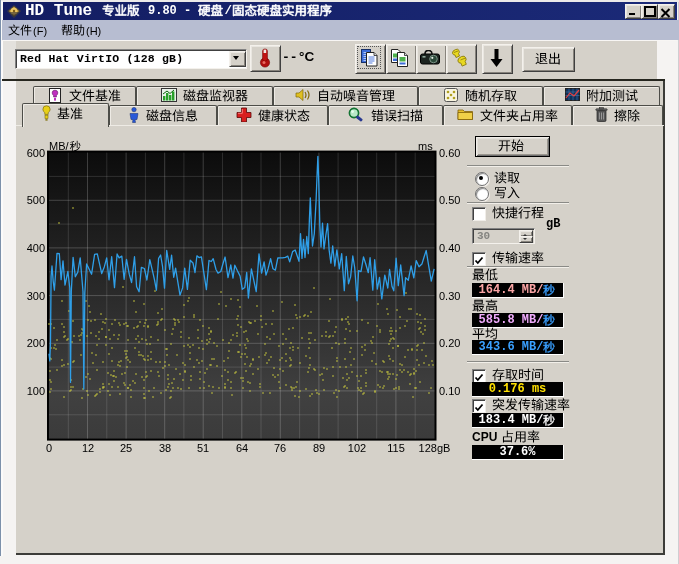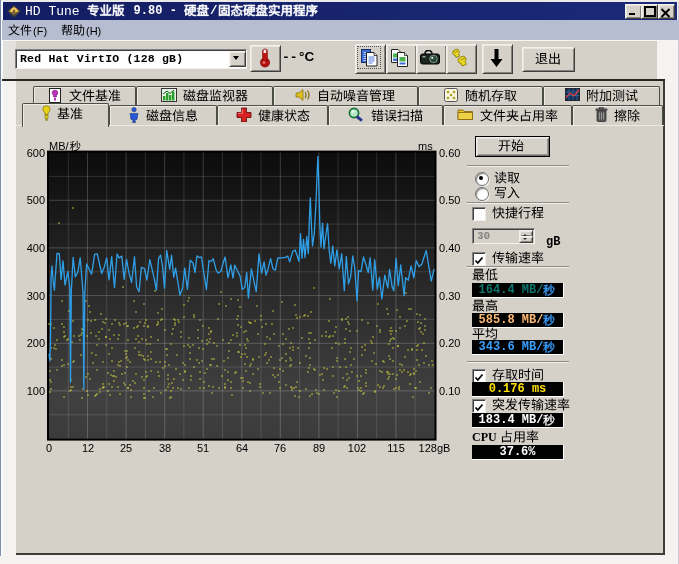--- a/index.html
+++ b/index.html
@@ -15,21 +15,21 @@
 <div class="ab" style="left:0;top:0;width:1px;height:556px;background:#7c90aa"></div>
 <div class="ab" style="left:1px;top:1px;width:2px;height:555px;background:#fbfafa"></div>
 <div class="ab" style="left:678px;top:2px;width:1px;height:562px;background:#cfcdd1"></div>
 <div class="ab" style="left:6px;top:4px"><svg width="16" height="15">
 <polygon points="1,7 8,1 15,7 8,14" fill="#3a3a42"></polygon>
 <polygon points="3,7 8,2.5 13,7 8,12" fill="#c89c3c"></polygon>
 <circle cx="8" cy="7" r="3.2" fill="#e8c464"></circle>
 <circle cx="8" cy="7" r="1.2" fill="#7a5a18"></circle>
 <path d="M4 8 L8 13 L12 8" fill="#1c1c24" opacity="0.55"></path>
 </svg></div>
-<div class="ab" style="left:25px;top:4px;height:15px;white-space:nowrap;color:#fff"><span class="mono" style="font-weight:normal;font-size:13px;line-height:15px;vertical-align:top">HD Tune </span><svg style="display:inline-block;vertical-align:top;position:relative;top:0px" width="39" height="15" viewBox="0 0 39 15">
+<div class="ab" style="left:25px;top:4px;height:15px;white-space:nowrap;color:#fff"><span class="mono" style="font-weight:bold;font-size:16px;line-height:15px;vertical-align:top">HD Tune </span><svg style="display:inline-block;vertical-align:top;position:relative;top:0px" width="39" height="15" viewBox="0 0 39 15">
       <g fill="#fff" stroke="#fff" stroke-width="6" transform="translate(0,11.0) scale(0.125,-0.125)">
         <path transform="translate(0,0)" d="M6 54H93V47H6ZM14 73H86V66H14ZM31 35H79V28H31ZM77 35H79L80 36L86 32Q82 28 76 23Q71 18 66 13Q60 7 55 2L49 6Q54 11 59 16Q64 21 69 26Q74 31 77 34ZM26 11 30 16Q36 15 42 12Q48 10 54 8Q61 6 66 3Q71 1 75 -2L71 -8Q67 -6 62 -3Q57 -1 50 2Q44 4 38 7Q32 9 26 11ZM43 84 50 83Q48 77 46 69Q44 62 41 54Q39 47 37 40Q34 33 32 28L25 28Q27 34 29 41Q31 47 34 55Q36 63 39 70Q41 78 43 84Z"></path>
         <path transform="translate(100,0)" d="M6 5H94V-3H6ZM34 83H42V2H34ZM59 83H66V1H59ZM85 61 92 58Q90 52 87 45Q84 39 81 33Q78 27 75 23L69 26Q72 31 75 37Q78 43 81 49Q83 55 85 61ZM8 59 15 61Q18 55 21 49Q23 43 26 37Q28 31 29 26L22 24Q21 28 18 34Q16 40 14 47Q11 53 8 59Z"></path>
         <path transform="translate(200,0)" d="M13 56H44V50H13ZM52 55H88V48H52ZM28 84H35V52H28ZM14 35H38V-8H31V28H14ZM10 82H17V42Q17 36 17 29Q17 22 16 16Q15 9 13 3Q11 -3 8 -8Q8 -8 7 -7Q6 -6 5 -5Q4 -4 3 -4Q6 1 7 7Q8 12 9 18Q10 24 10 30Q10 37 10 42ZM86 55H87L89 55L93 54Q91 38 86 25Q81 13 73 5Q65 -3 56 -8Q55 -7 55 -6Q54 -5 53 -4Q52 -3 51 -2Q60 2 67 9Q74 17 79 28Q84 39 86 53ZM63 50Q65 38 70 28Q74 18 81 10Q87 2 96 -2Q95 -3 95 -4Q94 -5 93 -6Q92 -7 91 -8Q82 -3 75 5Q69 14 64 25Q60 36 57 49ZM90 83 95 77Q89 75 81 74Q74 73 66 72Q58 71 50 71Q50 72 50 74Q49 76 48 77Q56 78 63 79Q71 80 78 81Q85 82 90 83ZM48 77H56V43Q56 36 55 30Q55 23 54 16Q53 9 51 3Q49 -3 46 -8Q45 -8 44 -7Q43 -6 42 -5Q41 -5 40 -4Q43 1 44 7Q46 12 47 19Q48 25 48 31Q48 37 48 43Z"></path>
       </g>
     </svg><span class="mono" style="font-weight:bold;font-size:12px;line-height:15px;vertical-align:top"> 9.80 - </span><svg style="display:inline-block;vertical-align:top;position:relative;top:0px" width="26" height="15" viewBox="0 0 26 15">
       <g fill="#fff" stroke="#fff" stroke-width="6" transform="translate(0,11.0) scale(0.125,-0.125)">
         <path transform="translate(0,0)" d="M41 80H95V73H41ZM50 23Q55 12 67 6Q79 0 97 -2Q96 -2 95 -4Q94 -5 94 -6Q93 -7 92 -8Q80 -7 70 -3Q61 0 54 6Q47 12 43 21ZM64 77H71V36Q71 31 70 26Q70 21 68 16Q66 11 63 6Q60 2 54 -2Q49 -5 41 -8Q40 -7 39 -6Q39 -5 38 -4Q37 -3 36 -2Q44 0 49 3Q54 6 57 10Q60 14 62 18Q63 23 63 27Q64 32 64 36ZM50 42V32H86V42ZM50 57V47H86V57ZM43 63H93V26H43ZM5 79H39V72H5ZM16 48H38V5H16V11H32V41H16ZM18 75 25 74Q23 64 21 55Q18 46 15 38Q11 31 7 25Q6 26 6 27Q5 29 4 30Q4 32 3 33Q9 41 13 52Q16 63 18 75ZM12 48H18V-3H12Z"></path>
         <path transform="translate(100,0)" d="M25 77H78V70H25ZM5 55H96V48H5ZM21 77H29V59Q29 53 27 47Q26 41 23 36Q20 30 13 26Q12 27 11 28Q10 29 9 30Q8 31 7 31Q14 35 16 40Q19 45 20 49Q21 54 21 59ZM74 77H82V37Q82 34 81 32Q80 31 78 30Q76 29 73 29Q69 29 64 29Q64 30 63 32Q62 34 62 35Q65 35 68 35Q71 35 72 35Q74 35 74 37ZM46 85 54 83Q53 80 52 78Q50 75 49 73L42 74Q43 77 44 80Q46 83 46 85ZM40 65 43 69Q46 68 49 66Q52 65 54 63Q57 61 58 60L55 55Q53 56 51 58Q48 60 45 62Q42 63 40 65ZM39 43 43 47Q46 46 49 44Q52 42 54 40Q57 38 59 37L55 32Q53 34 51 36Q48 37 45 39Q42 41 39 43ZM4 1H96V-5H4ZM16 26H84V-2H77V20H63V-2H56V20H43V-2H36V20H23V-2H16Z"></path>
       </g>
@@ -1043,52 +1043,52 @@
         <path transform="translate(200,0)" d="M44 78H93V71H44ZM73 48H80V2Q80 -2 79 -4Q78 -6 76 -7Q73 -7 69 -8Q64 -8 57 -8Q57 -6 56 -4Q55 -2 55 0Q58 0 61 -1Q65 -1 67 -1Q69 -1 70 0Q72 0 72 0Q73 1 73 2ZM39 50H96V43H39ZM19 43 26 49 27 49V-8H19ZM31 63 38 60Q34 54 29 47Q24 41 19 36Q13 30 8 26Q7 27 6 28Q5 29 4 30Q3 31 2 32Q8 36 13 41Q18 46 23 51Q27 57 31 63ZM27 84 34 81Q31 77 26 72Q22 68 17 64Q12 59 8 56Q7 57 7 58Q6 59 5 60Q4 62 4 62Q8 65 12 69Q16 72 20 77Q24 81 27 84Z"></path>
         <path transform="translate(300,0)" d="M64 37H72V-3H64ZM42 40H94V33H42ZM38 1H96V-5H38ZM45 21H92V14H45ZM53 73V55H83V73ZM46 80H91V48H46ZM21 76H29V-8H21ZM5 56H41V49H5ZM22 53 26 51Q25 46 23 40Q20 34 18 29Q15 23 12 19Q10 14 7 10Q6 12 5 14Q4 16 3 17Q6 20 8 24Q11 29 14 33Q16 38 18 43Q20 48 22 53ZM36 83 41 77Q37 75 31 73Q25 72 19 71Q12 70 7 69Q6 70 6 72Q5 73 4 74Q10 75 16 77Q22 78 27 79Q32 81 36 83ZM28 43Q29 42 31 40Q33 38 35 36Q38 34 40 32Q41 30 42 29L38 23Q37 24 35 27Q33 29 31 32Q29 34 28 36Q26 39 25 40Z"></path>
       </g>
     </svg></div>
 <div class="ab sunken" style="left:472px;top:228px;width:61px;height:14px;background:#d5d1c9"></div>
 <div class="ab mono" style="left:477px;top:230px;font-size:11px;color:#848480;font-weight:bold">30</div>
 <div class="ab raised" style="left:519px;top:230px;width:12px;height:5px"></div>
 <div class="ab raised" style="left:519px;top:236px;width:12px;height:5px"></div>
 <div class="ab" style="left:523px;top:232px;border:2px solid transparent;border-bottom:2px solid #333;width:0;height:0"></div>
 <div class="ab" style="left:523px;top:238px;border:2px solid transparent;border-top:2px solid #333;width:0;height:0"></div>
-<div class="ab" style="left:546px;top:235px;font-size:12px;font-family:'Liberation Mono',monospace;font-weight:bold">gB</div>
+<div class="ab" style="left:546px;top:217px;font-size:12px;font-family:'Liberation Mono',monospace;font-weight:bold">gB</div>
 <div class="cbx" style="left:472px;top:252px"><svg width="12" height="12">
       <path d="M2.5 5.5 L4.8 8 L9.5 2.5" stroke="#000" stroke-width="1.8" fill="none"></path>
     </svg></div>
 <div class="ab" style="left:492px;top:251px;line-height:15px"><svg style="display:inline-block;vertical-align:top;position:relative;top:0px" width="53" height="15" viewBox="0 0 53 15">
       <g fill="#000" transform="translate(0,11.4) scale(0.13,-0.13)">
         <path transform="translate(0,0)" d="M27 84 34 81Q30 73 26 65Q22 56 17 49Q11 42 6 36Q6 37 5 39Q4 40 3 41Q2 43 2 44Q7 49 11 55Q16 61 20 69Q24 76 27 84ZM16 58 23 65 23 65V-8H16ZM47 34H84V27H47ZM82 34H83L85 35L90 32Q86 28 82 23Q78 18 73 13Q68 7 64 3L58 7Q62 11 67 16Q71 21 75 26Q79 30 82 34ZM57 83 65 82Q63 76 61 68Q59 61 57 53Q55 46 53 39Q51 33 49 27H41Q43 33 45 40Q47 47 50 54Q52 62 54 69Q56 77 57 83ZM35 72H91V65H35ZM29 53H95V46H29ZM47 13 52 17Q57 14 62 11Q67 7 72 4Q76 0 79 -2L73 -8Q70 -5 66 -1Q62 2 57 6Q52 10 47 13Z"></path>
         <path transform="translate(100,0)" d="M5 72H37V65H5ZM22 56H28V-8H22ZM4 17Q10 18 19 20Q27 22 36 24L37 18Q29 15 21 13Q12 11 6 10ZM7 33Q7 34 7 35Q6 36 6 37Q5 38 5 39Q6 40 7 42Q8 44 9 48Q10 49 11 53Q12 57 13 62Q14 67 15 72Q16 78 17 84L24 83Q22 75 21 67Q19 58 16 51Q14 43 11 37V37Q11 37 11 37Q10 36 9 36Q8 35 8 34Q7 34 7 33ZM7 33V39L11 41H36V34H14Q12 34 10 34Q8 34 7 33ZM48 59H85V53H48ZM42 47H63V41H48V-8H42ZM61 47H68V0Q68 -2 67 -4Q67 -5 65 -6Q64 -7 61 -7Q59 -7 56 -7Q55 -6 55 -4Q54 -2 54 -1Q56 -1 58 -1Q60 -1 60 -1Q61 -1 61 0ZM46 33H66V27H46ZM46 19H66V13H46ZM73 45H79V9H73ZM86 48H92V1Q92 -2 92 -4Q91 -5 89 -6Q87 -7 84 -7Q81 -7 77 -7Q77 -6 76 -4Q75 -2 75 -1Q78 -1 81 -1Q84 -1 85 -1Q86 -1 86 1ZM66 84 72 82Q68 76 63 70Q58 65 52 60Q46 56 40 53Q39 54 37 56Q36 57 35 58Q41 61 47 65Q53 69 58 74Q63 79 66 84ZM68 80Q74 73 82 68Q89 63 97 60Q96 58 95 57Q93 55 93 54Q84 58 76 64Q69 69 62 78Z"></path>
         <path transform="translate(200,0)" d="M27 48V7H19V41H5V48ZM7 76 12 80Q15 77 18 74Q21 71 24 69Q27 66 28 63L22 59Q21 61 18 64Q16 67 13 70Q10 73 7 76ZM23 11Q26 11 28 9Q30 7 34 5Q39 2 46 1Q52 1 60 1Q66 1 72 1Q79 1 85 2Q91 2 96 2Q96 1 95 0Q95 -1 95 -3Q94 -4 94 -5Q91 -5 87 -5Q83 -6 78 -6Q73 -6 68 -6Q64 -6 60 -6Q51 -6 45 -5Q38 -4 33 -1Q30 1 27 3Q25 4 23 4Q21 4 19 3Q17 1 14 -1Q12 -4 9 -7L4 -1Q9 4 14 7Q19 11 23 11ZM43 53V40H83V53ZM36 59H90V34H36ZM32 74H94V67H32ZM59 84H66V5H59ZM57 36 62 34Q60 29 55 24Q51 19 46 15Q41 10 35 8Q35 9 34 10Q33 11 32 12Q31 13 31 14Q36 16 41 19Q46 23 50 27Q54 32 57 36ZM60 32 65 36Q70 33 75 29Q80 25 85 22Q90 18 93 15L88 9Q85 13 81 17Q76 21 71 25Q65 29 60 32Z"></path>
         <path transform="translate(300,0)" d="M46 28H54V-8H46ZM5 20H95V13H5ZM7 75H94V68H7ZM83 64 89 61Q86 57 82 54Q78 50 74 48L69 51Q71 53 74 55Q76 58 79 60Q81 62 83 64ZM55 44 61 47Q63 44 65 41Q68 38 69 35Q71 32 72 30L66 27Q65 29 64 32Q62 35 60 39Q57 42 55 44ZM6 34Q10 36 17 39Q24 42 30 45L32 39Q26 36 20 33Q14 30 9 28ZM9 60 14 64Q16 62 19 60Q22 58 25 56Q27 54 29 53L24 48Q22 50 20 52Q17 54 14 56Q11 58 9 60ZM68 41 73 45Q76 43 80 40Q84 38 87 36Q91 33 93 31L87 27Q85 29 82 31Q79 34 75 36Q71 39 68 41ZM34 48Q34 49 33 50Q33 51 32 53Q32 54 32 55Q33 55 34 56Q35 57 36 58Q37 59 39 61Q41 63 43 67Q45 70 47 73L53 71Q50 65 46 60Q42 55 38 52V52Q38 52 37 51Q37 51 36 51Q35 50 34 49Q34 49 34 48ZM34 48 34 54 37 56 57 57Q57 55 56 54Q56 52 56 51Q49 50 45 50Q41 50 39 49Q37 49 36 49Q34 49 34 48ZM32 28Q32 29 31 30Q31 31 30 33Q30 34 30 35Q31 35 33 36Q35 38 38 40Q39 41 42 44Q45 46 48 49Q52 53 55 57Q59 61 62 65L68 62Q61 53 52 45Q44 38 36 32V32Q36 32 36 31Q35 31 34 31Q33 30 33 29Q32 29 32 28ZM32 28 32 34 36 36 66 38Q66 37 66 35Q66 34 66 33Q55 32 49 31Q43 30 39 30Q36 29 34 29Q33 29 32 28ZM43 83 51 85Q53 82 55 79Q56 76 57 74L50 71Q49 74 47 77Q45 80 43 83Z"></path>
       </g>
     </svg></div>
 <div class="ab" style="left:467px;top:266px;width:102px;height:1px;background:#8a8a86"></div>
 <div class="ab" style="left:467px;top:267px;width:102px;height:1px;background:#f2efe9"></div>
 <div class="ab" style="left:472px;top:268px;line-height:15px"><svg style="display:inline-block;vertical-align:top;position:relative;top:0px" width="27" height="15" viewBox="0 0 27 15">
       <g fill="#000" transform="translate(0,11.4) scale(0.13,-0.13)">
         <path transform="translate(0,0)" d="M25 63V56H75V63ZM25 75V69H75V75ZM18 81H83V51H18ZM5 45H95V39H5ZM51 33H86V27H51ZM19 33H44V27H19ZM19 20H44V14H19ZM61 28Q65 17 74 9Q84 2 96 -2Q95 -3 94 -5Q93 -6 92 -8Q79 -4 69 5Q60 14 55 26ZM85 33H86L88 33L92 31Q89 21 83 14Q77 6 69 1Q61 -5 53 -8Q52 -6 51 -5Q50 -3 49 -2Q57 0 64 5Q71 10 77 16Q82 23 85 32ZM5 4Q11 5 18 6Q26 6 35 7Q44 8 52 9L52 3Q44 2 35 1Q27 0 19 -1Q12 -2 5 -2ZM40 43H47V-8H40ZM14 43H21V3H14Z"></path>
         <path transform="translate(100,0)" d="M26 84 34 82Q30 73 26 64Q22 56 17 48Q12 41 6 35Q6 36 5 37Q5 39 4 40Q3 42 2 43Q7 48 12 54Q16 61 20 68Q24 76 26 84ZM17 58 24 65 24 65V-8H17ZM43 46H95V39H43ZM85 84 91 78Q84 75 76 73Q67 71 58 70Q49 68 40 67Q40 68 39 70Q38 72 38 73Q46 74 55 76Q64 78 71 80Q79 82 85 84ZM65 74H72Q73 60 74 47Q75 34 77 23Q79 13 82 8Q84 2 87 2Q89 2 90 6Q91 9 91 16Q92 16 93 15Q94 14 95 13Q96 13 97 12Q96 5 94 1Q93 -4 91 -5Q89 -7 87 -7Q83 -7 79 -3Q76 1 73 9Q71 16 69 26Q68 36 67 49Q66 61 65 74ZM36 -8 36 -2 39 0 59 5Q59 4 59 2Q59 0 59 -1Q52 -3 48 -4Q44 -5 41 -6Q39 -7 38 -7Q37 -8 36 -8ZM36 -8Q36 -7 36 -6Q35 -5 35 -4Q34 -3 33 -2Q35 -2 36 0Q38 1 38 4V73L45 71V-2Q45 -2 43 -3Q42 -3 41 -4Q39 -5 38 -6Q36 -7 36 -8ZM58 13 63 15Q65 12 67 8Q69 5 70 2Q72 -2 72 -4L67 -6Q66 -4 64 -1Q63 3 61 6Q60 10 58 13Z"></path>
       </g>
     </svg></div>
-<div class="lcd" style="top:283px"><span style="color:#0f766e">164.4&nbsp;MB/</span><svg style="display:inline-block;vertical-align:top;position:relative;top:1px" width="13" height="14" viewBox="0 0 13 14">
+<div class="lcd" style="top:283px"><span style="color:#fca5a5">164.4&nbsp;MB/</span><svg style="display:inline-block;vertical-align:top;position:relative;top:1px" width="13" height="14" viewBox="0 0 13 14">
       <g fill="#3aa0ff" stroke="#3aa0ff" stroke-width="4" transform="translate(0,10.6) scale(0.12,-0.12)">
         <path transform="translate(0,0)" d="M21 76H28V-8H21ZM4 56H43V49H4ZM21 53 26 51Q25 46 23 40Q20 34 18 29Q15 23 12 19Q10 14 7 10Q6 12 5 14Q4 16 3 17Q6 20 8 24Q11 29 14 33Q16 38 18 43Q20 48 21 53ZM37 83 42 77Q37 75 31 73Q26 72 19 71Q13 70 7 69Q7 70 7 72Q6 73 5 75Q11 75 17 77Q23 78 28 79Q33 81 37 83ZM28 47Q29 46 31 44Q33 41 35 39Q37 36 39 34Q41 31 42 30L37 24Q36 26 35 29Q33 31 31 34Q29 37 27 40Q26 43 24 44ZM49 67 56 66Q55 60 54 54Q53 48 51 43Q50 38 48 34Q47 34 46 35Q45 35 44 36Q42 37 42 37Q43 41 45 46Q46 51 47 56Q49 62 49 67ZM77 66 84 68Q86 64 89 59Q91 54 93 50Q95 45 96 41L89 39Q88 42 86 47Q84 52 82 57Q80 62 77 66ZM84 35 91 33Q87 22 80 14Q73 6 63 1Q53 -5 40 -8Q39 -6 38 -4Q37 -2 36 -1Q48 2 58 6Q67 11 74 18Q80 25 84 35ZM63 84H70V22H63Z"></path>
       </g>
     </svg></div>
 <div class="ab" style="left:472px;top:299px;line-height:15px"><svg style="display:inline-block;vertical-align:top;position:relative;top:0px" width="27" height="15" viewBox="0 0 27 15">
       <g fill="#000" transform="translate(0,11.4) scale(0.13,-0.13)">
         <path transform="translate(0,0)" d="M25 63V56H75V63ZM25 75V69H75V75ZM18 81H83V51H18ZM5 45H95V39H5ZM51 33H86V27H51ZM19 33H44V27H19ZM19 20H44V14H19ZM61 28Q65 17 74 9Q84 2 96 -2Q95 -3 94 -5Q93 -6 92 -8Q79 -4 69 5Q60 14 55 26ZM85 33H86L88 33L92 31Q89 21 83 14Q77 6 69 1Q61 -5 53 -8Q52 -6 51 -5Q50 -3 49 -2Q57 0 64 5Q71 10 77 16Q82 23 85 32ZM5 4Q11 5 18 6Q26 6 35 7Q44 8 52 9L52 3Q44 2 35 1Q27 0 19 -1Q12 -2 5 -2ZM40 43H47V-8H40ZM14 43H21V3H14Z"></path>
         <path transform="translate(100,0)" d="M6 74H94V67H6ZM29 56V47H72V56ZM21 61H80V41H21ZM10 36H88V29H17V-8H10ZM83 36H91V0Q91 -3 90 -4Q89 -5 87 -6Q85 -7 82 -7Q78 -7 73 -7Q73 -6 73 -4Q72 -3 71 -2Q73 -2 75 -2Q78 -2 79 -2Q81 -2 81 -2Q83 -2 83 0ZM44 83 51 84Q53 81 54 77Q55 74 56 71L48 69Q48 72 46 75Q45 79 44 83ZM32 23H71V3H32V8H64V18H32ZM28 23H35V-2H28Z"></path>
       </g>
     </svg></div>
-<div class="lcd" style="top:313px"><span style="color:#fdba74">585.8&nbsp;MB/</span><svg style="display:inline-block;vertical-align:top;position:relative;top:1px" width="13" height="14" viewBox="0 0 13 14">
+<div class="lcd" style="top:313px"><span style="color:#f0abfc">585.8&nbsp;MB/</span><svg style="display:inline-block;vertical-align:top;position:relative;top:1px" width="13" height="14" viewBox="0 0 13 14">
       <g fill="#3aa0ff" stroke="#3aa0ff" stroke-width="4" transform="translate(0,10.6) scale(0.12,-0.12)">
         <path transform="translate(0,0)" d="M21 76H28V-8H21ZM4 56H43V49H4ZM21 53 26 51Q25 46 23 40Q20 34 18 29Q15 23 12 19Q10 14 7 10Q6 12 5 14Q4 16 3 17Q6 20 8 24Q11 29 14 33Q16 38 18 43Q20 48 21 53ZM37 83 42 77Q37 75 31 73Q26 72 19 71Q13 70 7 69Q7 70 7 72Q6 73 5 75Q11 75 17 77Q23 78 28 79Q33 81 37 83ZM28 47Q29 46 31 44Q33 41 35 39Q37 36 39 34Q41 31 42 30L37 24Q36 26 35 29Q33 31 31 34Q29 37 27 40Q26 43 24 44ZM49 67 56 66Q55 60 54 54Q53 48 51 43Q50 38 48 34Q47 34 46 35Q45 35 44 36Q42 37 42 37Q43 41 45 46Q46 51 47 56Q49 62 49 67ZM77 66 84 68Q86 64 89 59Q91 54 93 50Q95 45 96 41L89 39Q88 42 86 47Q84 52 82 57Q80 62 77 66ZM84 35 91 33Q87 22 80 14Q73 6 63 1Q53 -5 40 -8Q39 -6 38 -4Q37 -2 36 -1Q48 2 58 6Q67 11 74 18Q80 25 84 35ZM63 84H70V22H63Z"></path>
       </g>
     </svg></div>
 <div class="ab" style="left:472px;top:327px;line-height:15px"><svg style="display:inline-block;vertical-align:top;position:relative;top:0px" width="27" height="15" viewBox="0 0 27 15">
       <g fill="#000" transform="translate(0,11.4) scale(0.13,-0.13)">
         <path transform="translate(0,0)" d="M10 77H89V70H10ZM5 35H95V27H5ZM17 63 24 65Q26 61 28 57Q30 53 32 49Q33 45 34 42L27 40Q26 43 24 47Q23 51 21 55Q19 59 17 63ZM75 65 83 63Q82 59 79 55Q77 51 75 47Q73 43 71 40L65 42Q66 45 69 49Q71 53 72 58Q74 62 75 65ZM46 74H54V-8H46Z"></path>
         <path transform="translate(100,0)" d="M52 68H88V61H52ZM86 68H93Q93 68 93 67Q93 66 93 66Q93 65 93 64Q92 46 92 34Q91 22 91 14Q90 7 89 2Q88 -2 86 -4Q85 -6 83 -7Q81 -8 78 -8Q75 -8 71 -8Q66 -8 62 -8Q62 -6 61 -4Q61 -2 60 0Q65 -1 69 -1Q74 -1 76 -1Q77 -1 78 -1Q79 -1 80 0Q81 2 82 6Q83 10 84 18Q85 25 85 37Q86 49 86 66ZM57 84 64 82Q61 75 58 68Q54 61 50 55Q45 49 41 44Q40 45 39 46Q38 47 37 48Q36 49 36 50Q40 54 44 60Q48 65 51 71Q55 78 57 84ZM48 46 53 50Q56 48 60 45Q63 42 66 39Q69 37 71 35L66 30Q65 32 61 35Q58 38 55 41Q52 44 48 46ZM40 12Q45 14 51 17Q58 20 65 24Q72 28 78 31L80 25Q74 22 67 18Q61 14 55 11Q49 8 43 5ZM4 60H36V53H4ZM17 83H24V16H17ZM4 12Q8 14 13 17Q19 19 25 22Q32 25 38 28L40 22Q31 17 22 13Q13 8 6 5Z"></path>
       </g>
     </svg></div>
@@ -1122,19 +1122,19 @@
         <path transform="translate(300,0)" d="M5 72H37V65H5ZM22 56H28V-8H22ZM4 17Q10 18 19 20Q27 22 36 24L37 18Q29 15 21 13Q12 11 6 10ZM7 33Q7 34 7 35Q6 36 6 37Q5 38 5 39Q6 40 7 42Q8 44 9 48Q10 49 11 53Q12 57 13 62Q14 67 15 72Q16 78 17 84L24 83Q22 75 21 67Q19 58 16 51Q14 43 11 37V37Q11 37 11 37Q10 36 9 36Q8 35 8 34Q7 34 7 33ZM7 33V39L11 41H36V34H14Q12 34 10 34Q8 34 7 33ZM48 59H85V53H48ZM42 47H63V41H48V-8H42ZM61 47H68V0Q68 -2 67 -4Q67 -5 65 -6Q64 -7 61 -7Q59 -7 56 -7Q55 -6 55 -4Q54 -2 54 -1Q56 -1 58 -1Q60 -1 60 -1Q61 -1 61 0ZM46 33H66V27H46ZM46 19H66V13H46ZM73 45H79V9H73ZM86 48H92V1Q92 -2 92 -4Q91 -5 89 -6Q87 -7 84 -7Q81 -7 77 -7Q77 -6 76 -4Q75 -2 75 -1Q78 -1 81 -1Q84 -1 85 -1Q86 -1 86 1ZM66 84 72 82Q68 76 63 70Q58 65 52 60Q46 56 40 53Q39 54 37 56Q36 57 35 58Q41 61 47 65Q53 69 58 74Q63 79 66 84ZM68 80Q74 73 82 68Q89 63 97 60Q96 58 95 57Q93 55 93 54Q84 58 76 64Q69 69 62 78Z"></path>
         <path transform="translate(400,0)" d="M27 48V7H19V41H5V48ZM7 76 12 80Q15 77 18 74Q21 71 24 69Q27 66 28 63L22 59Q21 61 18 64Q16 67 13 70Q10 73 7 76ZM23 11Q26 11 28 9Q30 7 34 5Q39 2 46 1Q52 1 60 1Q66 1 72 1Q79 1 85 2Q91 2 96 2Q96 1 95 0Q95 -1 95 -3Q94 -4 94 -5Q91 -5 87 -5Q83 -6 78 -6Q73 -6 68 -6Q64 -6 60 -6Q51 -6 45 -5Q38 -4 33 -1Q30 1 27 3Q25 4 23 4Q21 4 19 3Q17 1 14 -1Q12 -4 9 -7L4 -1Q9 4 14 7Q19 11 23 11ZM43 53V40H83V53ZM36 59H90V34H36ZM32 74H94V67H32ZM59 84H66V5H59ZM57 36 62 34Q60 29 55 24Q51 19 46 15Q41 10 35 8Q35 9 34 10Q33 11 32 12Q31 13 31 14Q36 16 41 19Q46 23 50 27Q54 32 57 36ZM60 32 65 36Q70 33 75 29Q80 25 85 22Q90 18 93 15L88 9Q85 13 81 17Q76 21 71 25Q65 29 60 32Z"></path>
         <path transform="translate(500,0)" d="M46 28H54V-8H46ZM5 20H95V13H5ZM7 75H94V68H7ZM83 64 89 61Q86 57 82 54Q78 50 74 48L69 51Q71 53 74 55Q76 58 79 60Q81 62 83 64ZM55 44 61 47Q63 44 65 41Q68 38 69 35Q71 32 72 30L66 27Q65 29 64 32Q62 35 60 39Q57 42 55 44ZM6 34Q10 36 17 39Q24 42 30 45L32 39Q26 36 20 33Q14 30 9 28ZM9 60 14 64Q16 62 19 60Q22 58 25 56Q27 54 29 53L24 48Q22 50 20 52Q17 54 14 56Q11 58 9 60ZM68 41 73 45Q76 43 80 40Q84 38 87 36Q91 33 93 31L87 27Q85 29 82 31Q79 34 75 36Q71 39 68 41ZM34 48Q34 49 33 50Q33 51 32 53Q32 54 32 55Q33 55 34 56Q35 57 36 58Q37 59 39 61Q41 63 43 67Q45 70 47 73L53 71Q50 65 46 60Q42 55 38 52V52Q38 52 37 51Q37 51 36 51Q35 50 34 49Q34 49 34 48ZM34 48 34 54 37 56 57 57Q57 55 56 54Q56 52 56 51Q49 50 45 50Q41 50 39 49Q37 49 36 49Q34 49 34 48ZM32 28Q32 29 31 30Q31 31 30 33Q30 34 30 35Q31 35 33 36Q35 38 38 40Q39 41 42 44Q45 46 48 49Q52 53 55 57Q59 61 62 65L68 62Q61 53 52 45Q44 38 36 32V32Q36 32 36 31Q35 31 34 31Q33 30 33 29Q32 29 32 28ZM32 28 32 34 36 36 66 38Q66 37 66 35Q66 34 66 33Q55 32 49 31Q43 30 39 30Q36 29 34 29Q33 29 32 28ZM43 83 51 85Q53 82 55 79Q56 76 57 74L50 71Q49 74 47 77Q45 80 43 83Z"></path>
       </g>
     </svg></div>
 <div class="lcd" style="top:413px"><span style="color:#fff">183.4&nbsp;MB/</span><svg style="display:inline-block;vertical-align:top;position:relative;top:1px" width="13" height="14" viewBox="0 0 13 14">
       <g fill="#fff" stroke="#fff" stroke-width="4" transform="translate(0,10.6) scale(0.12,-0.12)">
         <path transform="translate(0,0)" d="M21 76H28V-8H21ZM4 56H43V49H4ZM21 53 26 51Q25 46 23 40Q20 34 18 29Q15 23 12 19Q10 14 7 10Q6 12 5 14Q4 16 3 17Q6 20 8 24Q11 29 14 33Q16 38 18 43Q20 48 21 53ZM37 83 42 77Q37 75 31 73Q26 72 19 71Q13 70 7 69Q7 70 7 72Q6 73 5 75Q11 75 17 77Q23 78 28 79Q33 81 37 83ZM28 47Q29 46 31 44Q33 41 35 39Q37 36 39 34Q41 31 42 30L37 24Q36 26 35 29Q33 31 31 34Q29 37 27 40Q26 43 24 44ZM49 67 56 66Q55 60 54 54Q53 48 51 43Q50 38 48 34Q47 34 46 35Q45 35 44 36Q42 37 42 37Q43 41 45 46Q46 51 47 56Q49 62 49 67ZM77 66 84 68Q86 64 89 59Q91 54 93 50Q95 45 96 41L89 39Q88 42 86 47Q84 52 82 57Q80 62 77 66ZM84 35 91 33Q87 22 80 14Q73 6 63 1Q53 -5 40 -8Q39 -6 38 -4Q37 -2 36 -1Q48 2 58 6Q67 11 74 18Q80 25 84 35ZM63 84H70V22H63Z"></path>
       </g>
     </svg></div>
-<div class="ab" style="left:472px;top:430px;white-space:nowrap"><span style="font-size:12px;font-weight:bold;font-family:Liberation Serif, serif;vertical-align:top;line-height:15px">CPU </span><svg style="display:inline-block;vertical-align:top;position:relative;top:0px" width="40" height="15" viewBox="0 0 40 15">
+<div class="ab" style="left:472px;top:430px;white-space:nowrap"><span style="font-size:12px;font-weight:bold;font-family:Liberation Sans, sans-serif;vertical-align:top;line-height:15px">CPU </span><svg style="display:inline-block;vertical-align:top;position:relative;top:0px" width="40" height="15" viewBox="0 0 40 15">
       <g fill="#000" transform="translate(0,11.4) scale(0.13,-0.13)">
         <path transform="translate(0,0)" d="M48 65H93V58H48ZM20 6H80V-2H20ZM45 84H52V35H45ZM15 38H84V-7H77V31H23V-8H15Z"></path>
         <path transform="translate(100,0)" d="M20 77H84V70H20ZM20 54H84V47H20ZM19 30H84V23H19ZM15 77H23V41Q23 35 22 28Q22 22 20 15Q19 9 16 3Q14 -4 9 -9Q8 -8 7 -7Q6 -6 5 -5Q4 -4 3 -4Q7 1 10 7Q12 12 13 18Q15 24 15 30Q15 35 15 41ZM81 77H89V2Q89 -1 88 -3Q87 -5 84 -6Q82 -7 77 -7Q73 -8 65 -7Q65 -6 64 -4Q64 -2 63 0Q66 0 70 0Q73 0 75 0Q78 0 79 0Q80 0 81 0Q81 1 81 2ZM47 74H54V-7H47Z"></path>
         <path transform="translate(200,0)" d="M46 28H54V-8H46ZM5 20H95V13H5ZM7 75H94V68H7ZM83 64 89 61Q86 57 82 54Q78 50 74 48L69 51Q71 53 74 55Q76 58 79 60Q81 62 83 64ZM55 44 61 47Q63 44 65 41Q68 38 69 35Q71 32 72 30L66 27Q65 29 64 32Q62 35 60 39Q57 42 55 44ZM6 34Q10 36 17 39Q24 42 30 45L32 39Q26 36 20 33Q14 30 9 28ZM9 60 14 64Q16 62 19 60Q22 58 25 56Q27 54 29 53L24 48Q22 50 20 52Q17 54 14 56Q11 58 9 60ZM68 41 73 45Q76 43 80 40Q84 38 87 36Q91 33 93 31L87 27Q85 29 82 31Q79 34 75 36Q71 39 68 41ZM34 48Q34 49 33 50Q33 51 32 53Q32 54 32 55Q33 55 34 56Q35 57 36 58Q37 59 39 61Q41 63 43 67Q45 70 47 73L53 71Q50 65 46 60Q42 55 38 52V52Q38 52 37 51Q37 51 36 51Q35 50 34 49Q34 49 34 48ZM34 48 34 54 37 56 57 57Q57 55 56 54Q56 52 56 51Q49 50 45 50Q41 50 39 49Q37 49 36 49Q34 49 34 48ZM32 28Q32 29 31 30Q31 31 30 33Q30 34 30 35Q31 35 33 36Q35 38 38 40Q39 41 42 44Q45 46 48 49Q52 53 55 57Q59 61 62 65L68 62Q61 53 52 45Q44 38 36 32V32Q36 32 36 31Q35 31 34 31Q33 30 33 29Q32 29 32 28ZM32 28 32 34 36 36 66 38Q66 37 66 35Q66 34 66 33Q55 32 49 31Q43 30 39 30Q36 29 34 29Q33 29 32 28ZM43 83 51 85Q53 82 55 79Q56 76 57 74L50 71Q49 74 47 77Q45 80 43 83Z"></path>
       </g>
     </svg></div>
 <div class="lcd" style="top:445px"><span style="color:#fff">37.6%</span></div>
 </body></html>

